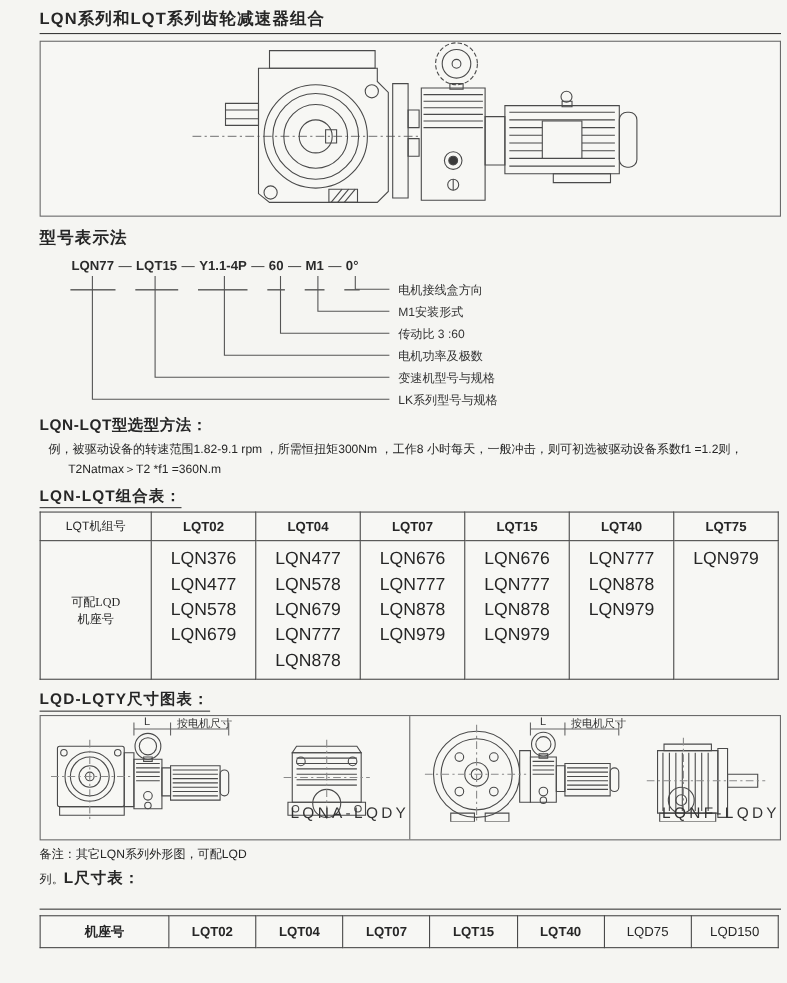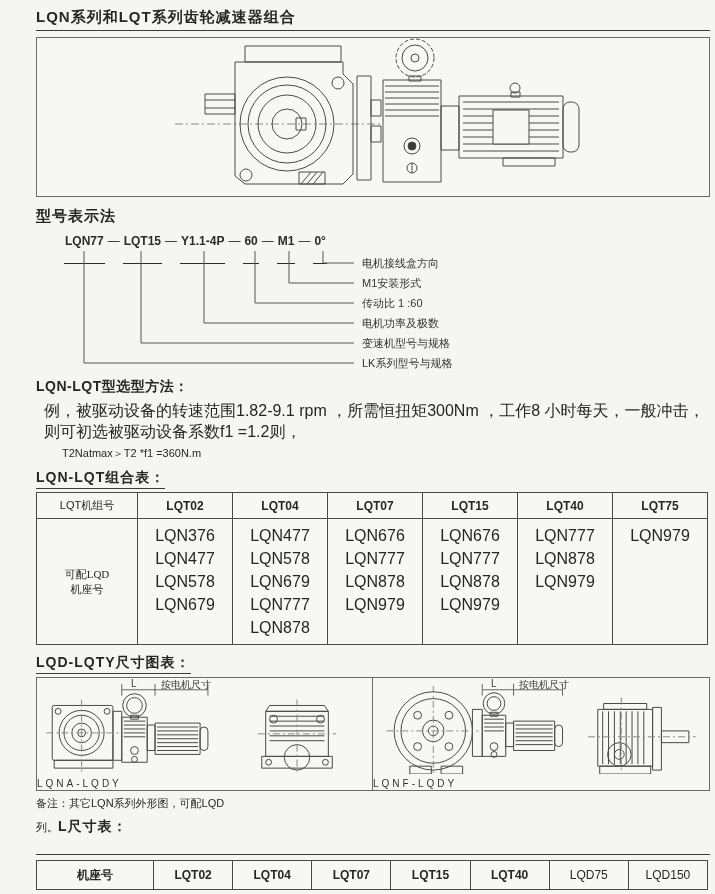--- a/index.html
+++ b/index.html
@@ -25,21 +25,21 @@
   
   .model-diagram{position:relative;height:142px;margin-top:8px;}
   .code-line{position:absolute;left:28px;top:0;display:flex;font-size:12px;font-weight:bold;color:#2b2b2b;}
   .code-line .seg{border-bottom:1px solid #2b2b2b;padding:0 1px 15px 1px;}
   .code-line .sep{padding:0 3px;font-weight:normal;}
   .connector-svg{position:absolute;left:0;top:0;}
   .model-label{position:absolute;left:326px;font-size:11px;color:#333;white-space:nowrap;}
 
   
   .sel-heading{font-size:14px;font-weight:bold;letter-spacing:.5px;margin-top:2px;}
-  .sel-line1{font-size:16px;margin-top:5px;margin-left:8px;}
+  .sel-line1{font-size:11px;margin-top:5px;margin-left:8px;}
   .sel-line2{font-size:11px;margin-top:3px;margin-left:26px;}
   .sel-para{font-size:11px;margin-top:4px;line-height:15px;text-indent:22px;}
 
   
   table{border-collapse:collapse;table-layout:fixed;width:672px;background:#f7f7f4;}
   th,td{border:1px solid #4a4a4a;font-size:11px;text-align:center;padding:0;}
   .combo-table{margin-top:3px;}
   .combo-table th{height:25px;font-size:12px;}
   .combo-table th.corner{font-size:11px;font-weight:normal;}
   .combo-table td{vertical-align:top;padding-top:5px;height:120px;}
@@ -48,22 +48,22 @@
   .col-narrow{width:100px;}
 
   .l-table{margin-top:5px;}
   .l-table th{height:28px;font-size:12px;}
   .l-table .first{width:116px;}
 
   
   .dims-box{border:1px solid #6a6a6a;height:112px;margin-top:3px;display:flex;background:#f7f7f4;}
   .dims-panel{width:50%;position:relative;box-sizing:border-box;padding-top:2px;}
   .dims-panel.left{border-right:1px solid #6a6a6a;}
-  .dims-caption{position:absolute;bottom:1px;width:100%;text-align:left;
-    font-size:10px;letter-spacing:3px;color:#333;}
+  .dims-caption{position:absolute;bottom:16px;width:100%;text-align:right;
+    font-size:14px;letter-spacing:3px;color:#333;}
   .dim-label{position:absolute;top:0;font-size:10px;color:#333;white-space:nowrap;}
 
   .remark-line{font-size:11px;margin-top:5px;}
   .ltable-heading-row{margin-top:6px;border-bottom:1.5px solid #3a3a3a;padding-bottom:18px;}
   .ltable-prefix{font-size:11px;}
   .ltable-title{font-size:14px;font-weight:bold;letter-spacing:1px;}
 
   svg line,svg path,svg rect,svg circle,svg polygon{vector-effect:non-scaling-stroke;}
 </style>
 </head>
@@ -159,21 +159,21 @@
     <svg class="connector-svg" width="660" height="142" viewBox="0 0 660 142" fill="none" stroke="#555" stroke-width="1">
       <path d="M287,17 V29 H318"></path>
       <path d="M253,17 V49 H318"></path>
       <path d="M219,17 V69 H318"></path>
       <path d="M168,17 V89 H318"></path>
       <path d="M105,17 V109 H318"></path>
       <path d="M48,17 V129 H318"></path>
     </svg>
     <span class="model-label" style="top:22px">电机接线盒方向</span>
     <span class="model-label" style="top:42px">M1安装形式</span>
-    <span class="model-label" style="top:62px">传动比 1 :60</span>
+    <span class="model-label" style="top:62px">传动比 3 :60</span>
     <span class="model-label" style="top:82px">电机功率及极数</span>
     <span class="model-label" style="top:102px">变速机型号与规格</span>
     <span class="model-label" style="top:122px">LK系列型号与规格</span>
   </div>
 
   
   <div class="sel-heading">LQN-LQT型选型方法：</div>
   <div class="sel-line1">例，被驱动设备的转速范围1.82-9.1 rpm ，所需恒扭矩300Nm ，工作8 小时每天，一般冲击，则可初选被驱动设备系数f1 =1.2则，</div>
   <div class="sel-line2">T2Natmax＞T2 *f1 =360N.m</div>
 

